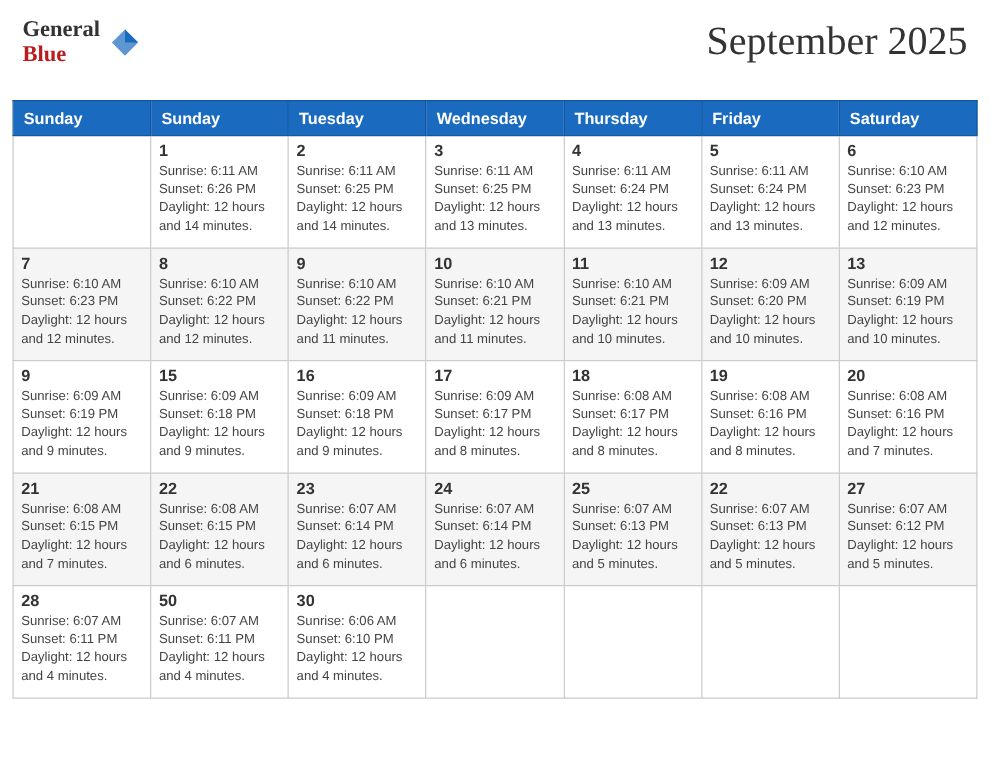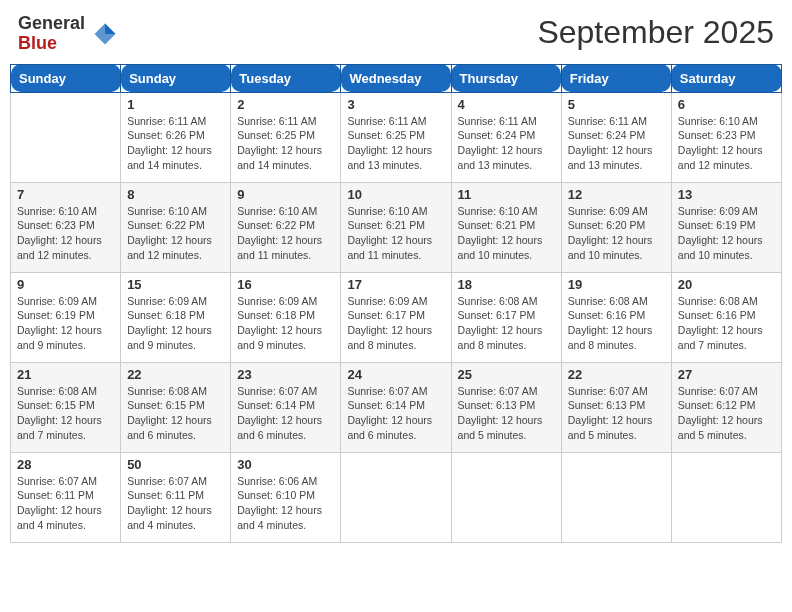--- a/index.html
+++ b/index.html
@@ -7,22 +7,23 @@
       font-family: Arial, sans-serif;
       background: #fff;
       width: 792px;
       min-height: 612px;
       padding: 10px;
     }
     .header {
       display: flex;
       justify-content: space-between;
       align-items: flex-start;
-      margin-bottom: 6px;
+      margin-bottom: 22px;
       padding: 4px 8px;
+      font-family: Liberation Serif, serif;
     }
     .logo {
       display: flex;
       align-items: center;
       gap: 2px;
     }
     .logo-text {
       display: flex;
       flex-direction: column;
       font-size: 18px;
@@ -82,21 +83,21 @@
     .day-info {
       font-size: 10.5px;
       color: #444;
       line-height: 1.4;
     }
     .empty-cell {
       background: #f9f9f9;
     }
     tr:nth-child(even) td { background: #f5f5f5; }
     tr:nth-child(odd) td { background: #fff; }
-    .calendar thead tr th { background: #1a6abf; border-radius: 10px; }
+    .calendar thead tr th { background: #1a6abf; }
   </style>
 </head>
 <body>
 
 <div class="header">
   <div class="logo">
     <div class="logo-text">
       <span class="logo-general">General</span>
       <span class="logo-blue">Blue</span>
     </div>

